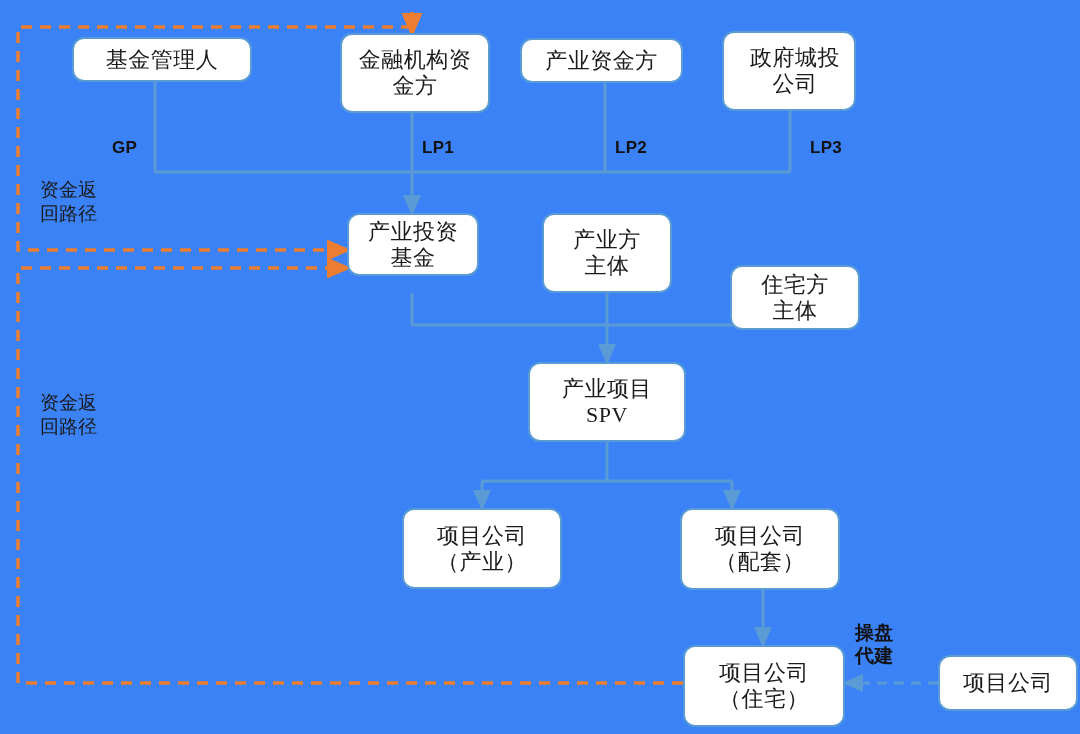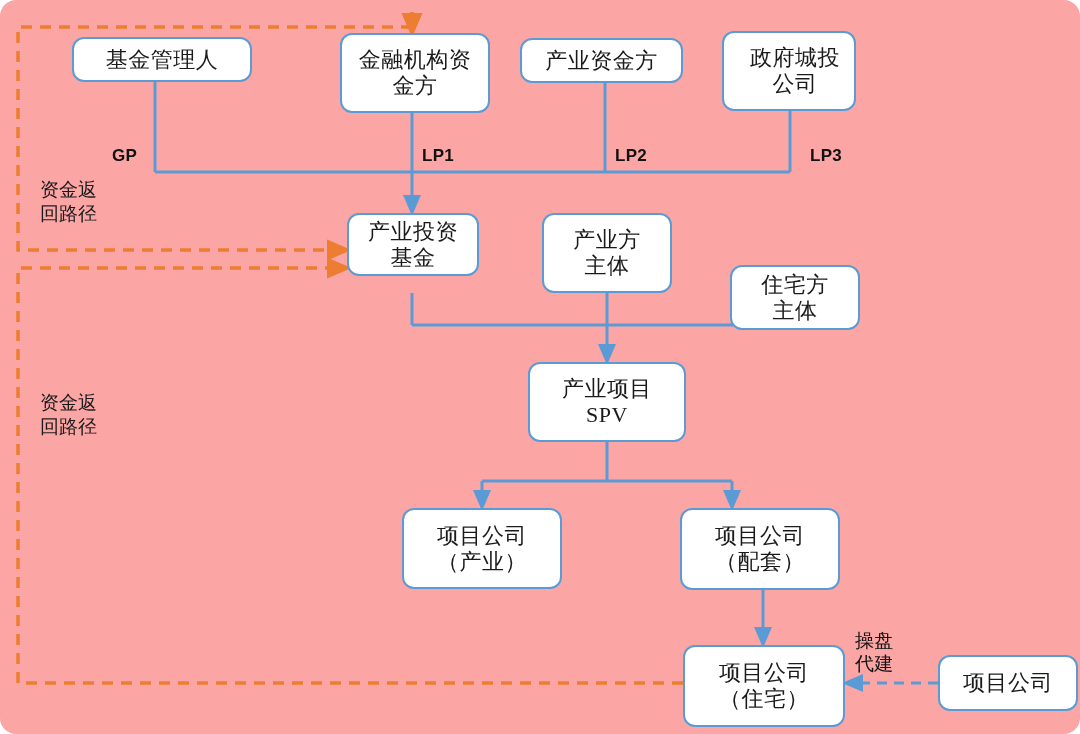--- a/index.html
+++ b/index.html
@@ -1,20 +1,20 @@
 <!DOCTYPE html>
 <html><head>
 <meta charset="utf-8">
 <style>
   html,body{margin:0;padding:0;background:#ffffff;}
   body{
     font-family:"Liberation Serif","DejaVu Serif",serif;
     width:1080px;height:734px;overflow:hidden;
   }
-  #canvas{position:relative;width:1080px;height:734px;background:#fca5a5;border-radius:16px;}
+  #canvas{position:relative;width:1080px;height:734px;background:#3b82f6;}
   #edges{position:absolute;left:0;top:0;width:1080px;height:734px;}
 
   .node{
     position:absolute;
     box-sizing:border-box;
     border:2px solid #5B9BD5;
     border-radius:12px;
     background:#ffffff;
     display:flex;
     align-items:center;
@@ -34,21 +34,20 @@
 
   .edge-label{
     position:absolute;
     font-family:"Liberation Sans","DejaVu Sans",sans-serif;
     font-size:17px;
     font-weight:700;
     color:#111;
     letter-spacing:0.3px;
     z-index:4;
     white-space:pre-line;
-    margin-top:8px;
   }
   .note{
     position:absolute;
     font-family:"Liberation Serif","DejaVu Serif",serif;
     font-size:19px;
     line-height:1.25;
     color:#1a1a1a;
     white-space:pre-line;
     z-index:4;
   }
@@ -165,21 +164,21 @@
   </div>
 
   <div class="edge-label" style="left:112px;top:138px;">GP</div>
 
   <div class="edge-label" style="left:422px;top:138px;">LP1</div>
 
   <div class="edge-label" style="left:615px;top:138px;">LP2</div>
 
   <div class="edge-label" style="left:810px;top:138px;">LP3</div>
 
-  <div class="edge-label" style="left:855px;top:622px;font-family:'Liberation Serif',serif;font-size:19px;font-weight:400;line-height:1.2;">操盘
+  <div class="edge-label" style="left:855px;top:622px;font-family:'Liberation Serif',serif;font-size:19px;font-weight:700;line-height:1.2;">操盘
 代建</div>
 
   <div class="note" style="left:40px;top:178px;">资金返
 回路径</div>
 
   <div class="note" style="left:40px;top:391px;">资金返
 回路径</div>
 
 </div>
 

